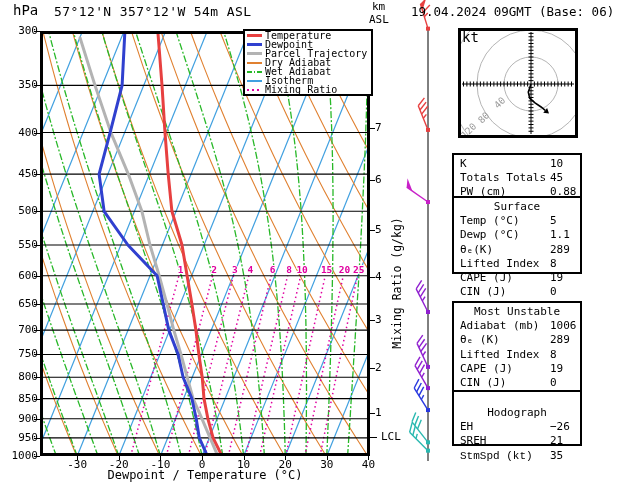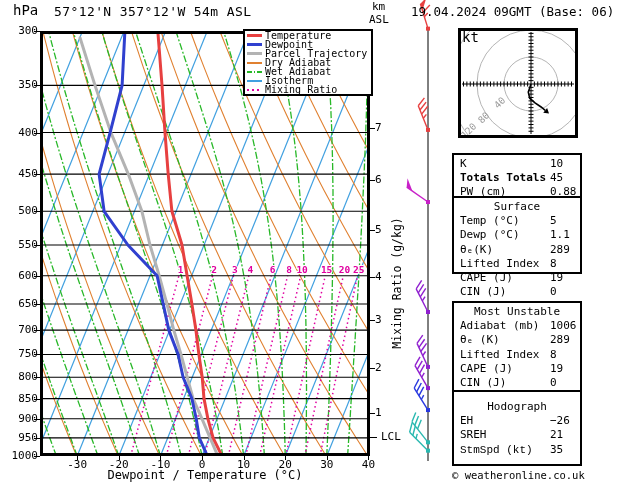--- a/index.html
+++ b/index.html
@@ -307,49 +307,48 @@
       </div>
       <div class="leg-row">
         <div class="leg-sw" style="height: 2px; background: repeating-linear-gradient(90deg, rgb(224, 0, 160) 0px, rgb(224, 0, 160) 2px, transparent 2px, transparent 5px);"></div>
         <div class="leg-tx">Mixing Ratio</div>
       </div>
     </div>
 
   <div id="tables" class="abs">
       <div class="tbox" style="top: 153px; height: 45px; padding-top: 2px;">
         <div class="trow"><div class="ax" style="position: static; display: inline;">K</div><div class="tval">10</div></div>
-        <div class="trow"><div class="ax" style="position: static; display: inline; font-weight: bold;">Totals Totals</div><div class="tval">45</div></div>
+        <div class="trow"><div class="ax" style="position: static; display: inline;">Totals Totals</div><div class="tval">45</div></div>
         <div class="trow"><div class="ax" style="position: static; display: inline; text-decoration: underline;">PW (cm)</div><div class="tval">0.88</div></div>
       </div>
       <div class="tbox" style="top: 196px; height: 78px; padding-top: 2px;">
         <div class="thead">Surface</div>
         <div class="trow"><div class="ax" style="position: static; display: inline;">Temp (°C)</div><div class="tval">5</div></div>
         <div class="trow"><div class="ax" style="position: static; display: inline;">Dewp (°C)</div><div class="tval">1.1</div></div>
         <div class="trow"><div class="ax" style="position: static; display: inline;">θₑ(K)</div><div class="tval">289</div></div>
         <div class="trow"><div class="ax" style="position: static; display: inline;">Lifted Index</div><div class="tval">8</div></div>
         <div class="trow"><div class="ax" style="position: static; display: inline;">CAPE (J)</div><div class="tval">19</div></div>
         <div class="trow"><div class="ax" style="position: static; display: inline;">CIN (J)</div><div class="tval">0</div></div>
       </div>
       <div class="tbox" style="top: 301px; height: 91px; padding-top: 2px;">
         <div class="thead">Most Unstable</div>
         <div class="trow"><div class="ax" style="position: static; display: inline;">Adiabat (mb)</div><div class="tval">1006</div></div>
         <div class="trow"><div class="ax" style="position: static; display: inline;">θₑ (K)</div><div class="tval">289</div></div>
         <div class="trow"><div class="ax" style="position: static; display: inline;">Lifted Index</div><div class="tval">8</div></div>
         <div class="trow"><div class="ax" style="position: static; display: inline;">CAPE (J)</div><div class="tval">19</div></div>
         <div class="trow"><div class="ax" style="position: static; display: inline;">CIN (J)</div><div class="tval">0</div></div>
       </div>
-      <div class="tbox" style="top: 390px; height: 76px; padding-top: 8px;">
+      <div class="tbox" style="top: 390px; height: 56px; padding-top: 14px;">
         <div class="thead">Hodograph</div>
         <div class="trow"><div class="ax" style="position: static; display: inline;">EH</div><div class="tval">−26</div></div>
         <div class="trow"><div class="ax" style="position: static; display: inline;">SREH</div><div class="tval">21</div></div>
         <div class="trow"><div class="ax" style="position: static; display: inline; font-family: Liberation Mono, monospace;">StmSpd (kt)</div><div class="tval">35</div></div>
       </div>
     </div>
 
-  <div class="lbl bold" style="left:452px;top:470px;font-size:10.5px;">© weatheronline.co.uk</div>
 <div class="ax" style="left: 8px; top: 25px; width: 30px; text-align: right;">300</div>
     <div class="tickdiv" style="left: 34px; top: 31px; width: 6px; height: 1px;"></div>
     <div class="ax" style="left: 8px; top: 79.4149px; width: 30px; text-align: right;">350</div>
     <div class="tickdiv" style="left: 34px; top: 85.4149px; width: 6px; height: 1px;"></div>
     <div class="ax" style="left: 8px; top: 126.551px; width: 30px; text-align: right;">400</div>
     <div class="tickdiv" style="left: 34px; top: 132.551px; width: 6px; height: 1px;"></div>
     <div class="ax" style="left: 8px; top: 168.128px; width: 30px; text-align: right;">450</div>
     <div class="tickdiv" style="left: 34px; top: 174.128px; width: 6px; height: 1px;"></div>
     <div class="ax" style="left: 8px; top: 205.32px; width: 30px; text-align: right;">500</div>
     <div class="tickdiv" style="left: 34px; top: 211.32px; width: 6px; height: 1px;"></div>

